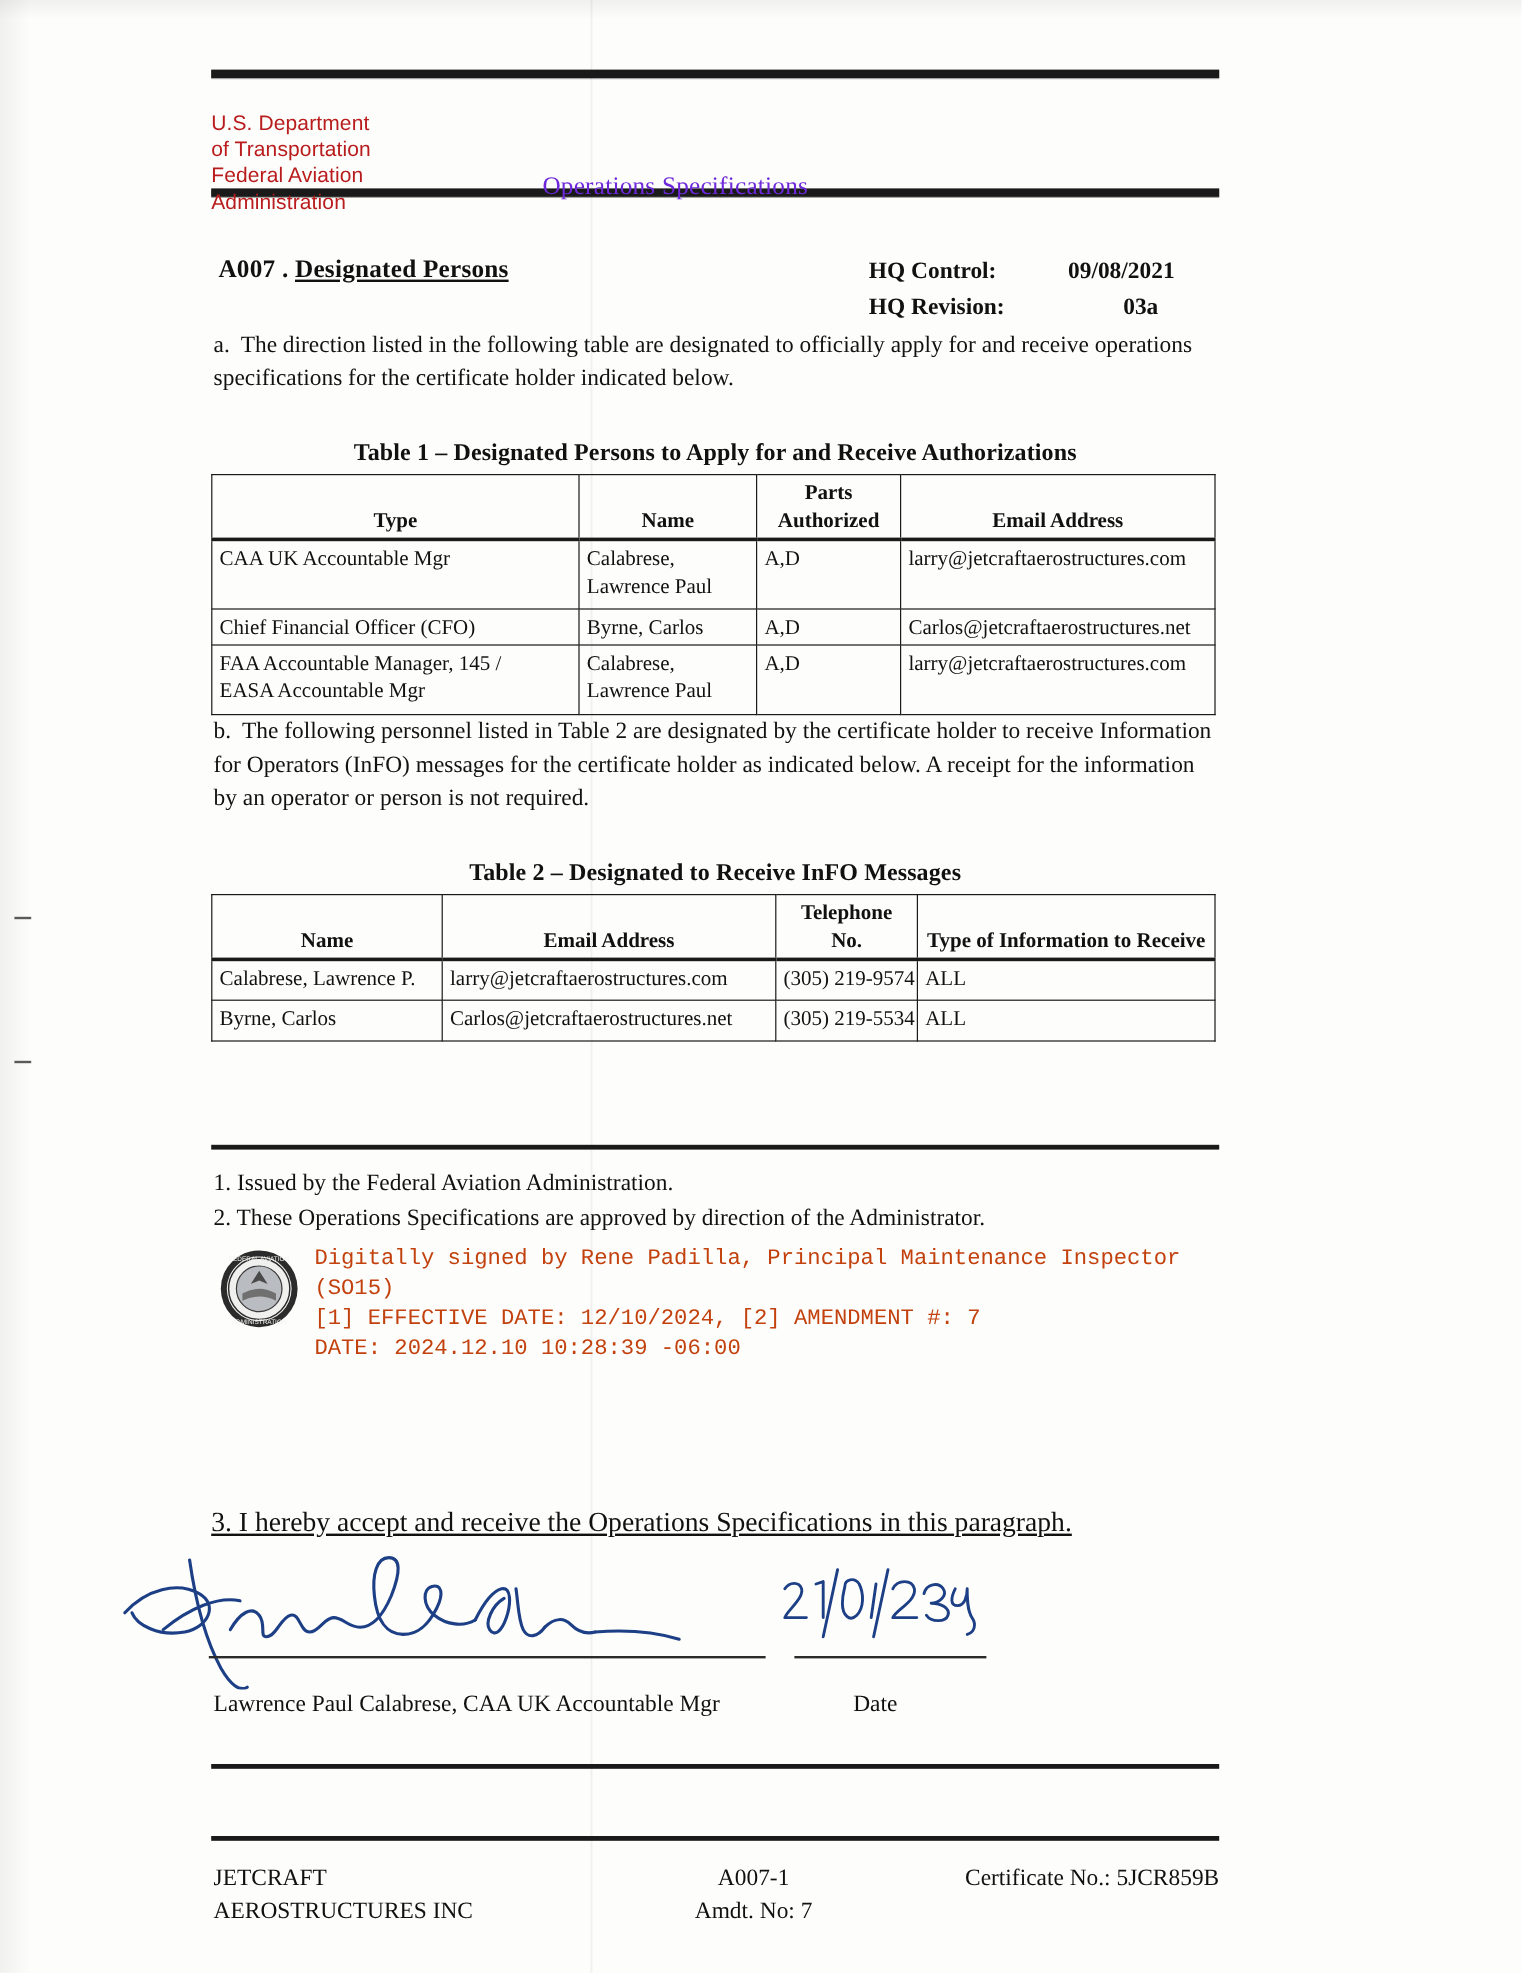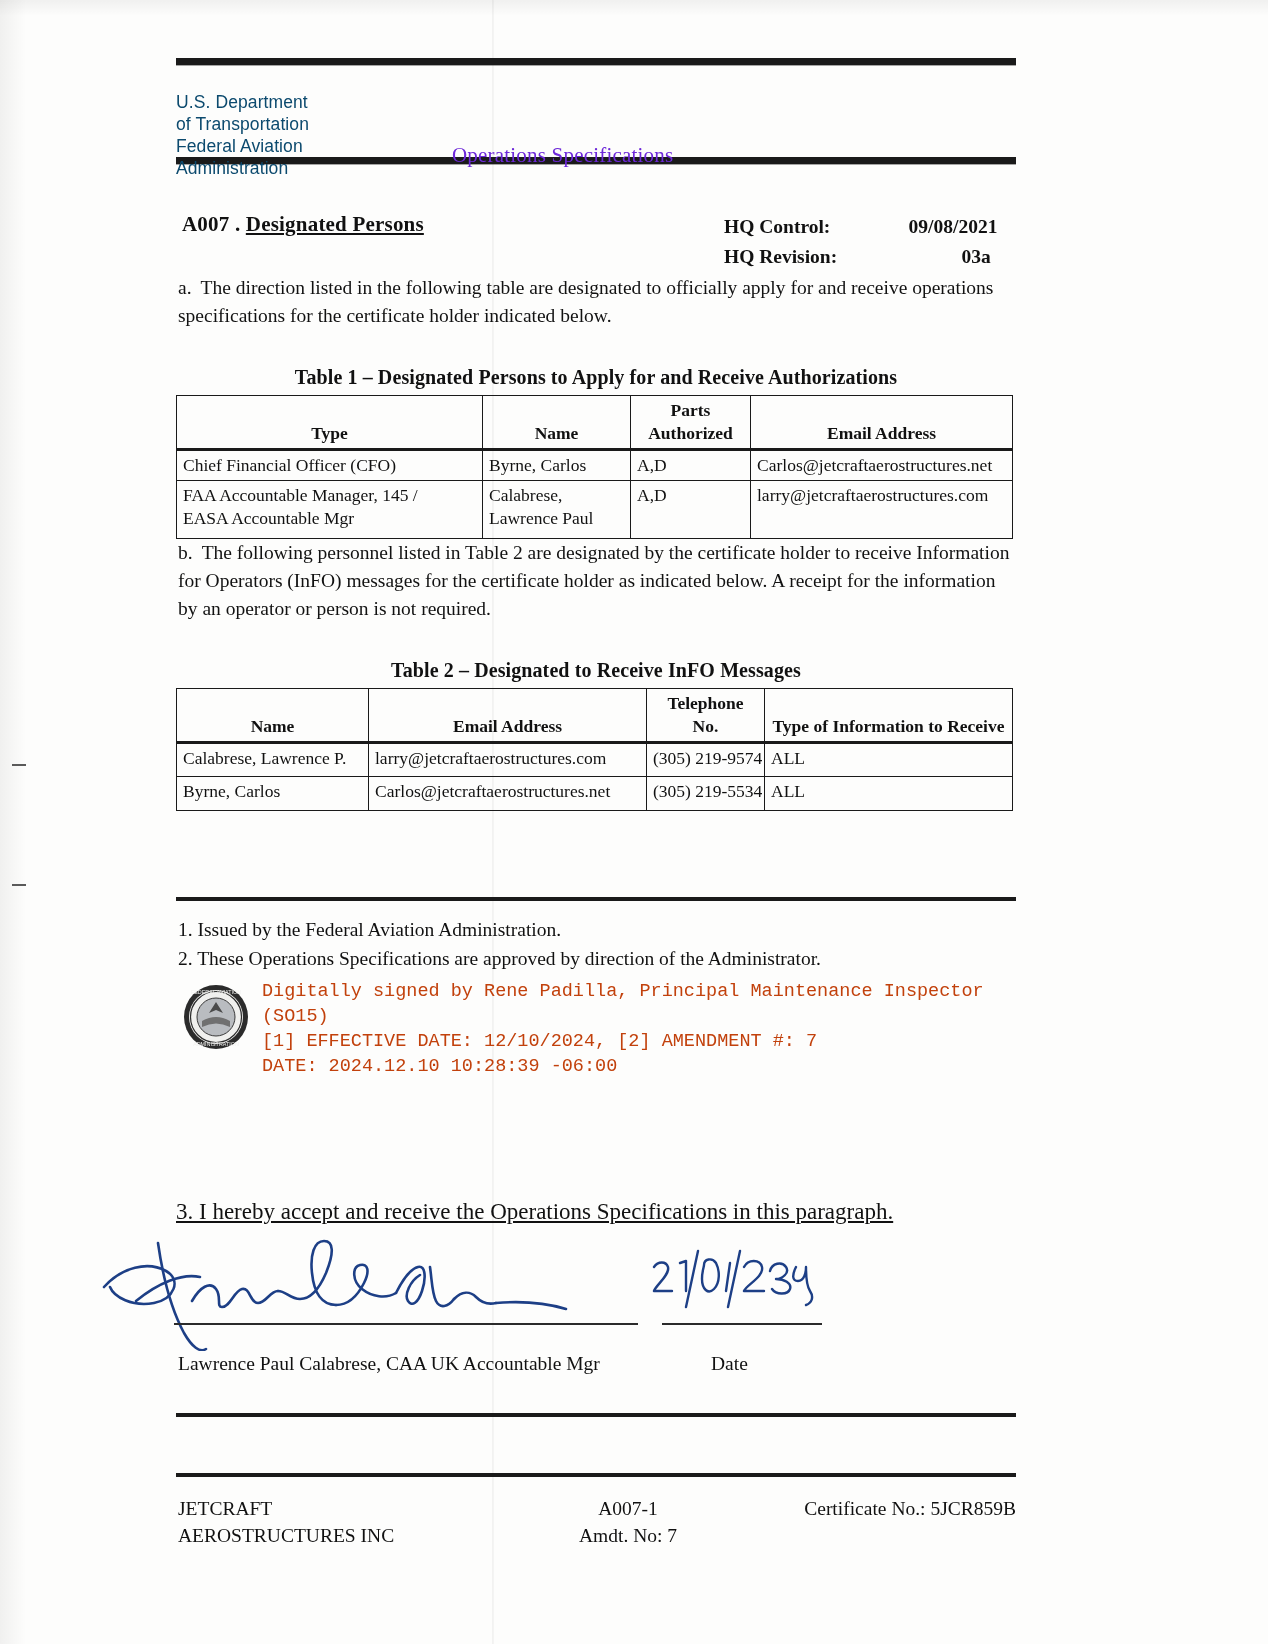--- a/index.html
+++ b/index.html
@@ -72,21 +72,21 @@
   .header-block {
     position: relative;
     height: 92px;
   }
   .agency {
     position: absolute;
     left: 0; top: 26px;
     font-family: "Liberation Sans", "DejaVu Sans", sans-serif;
     font-size: 17.5px;
     line-height: 22px;
-    color: #0c4a6e;
+    color: #b91c1c;
     letter-spacing: 0.1px;
   }
   .doc-kind {
     position: absolute;
     left: 276px;
     top: 78px;
     font-size: 21px;
     color: #6d28d9;
     letter-spacing: 0.2px;
   }
@@ -107,21 +107,21 @@
   .sec-id .underlined { text-decoration: underline; }
   .hq-table {
     position: absolute;
     right: 0; top: 0;
     font-size: 19.5px;
     font-weight: bold;
     line-height: 30px;
   }
   .hq-row { display: flex; justify-content: flex-end; }
   .hq-label { width: 160px; text-align: left; }
-  .hq-val { width: 132px; text-align: center; padding-left: 6px; }
+  .hq-val { width: 132px; text-align: left; padding-left: 6px; }
   .hq-val.rev { padding-left: 52px; }
 
   
   p.para {
     margin: 0;
     font-size: 19.5px;
     line-height: 28px;
     text-align: left;
     color: #121212;
   }
@@ -338,20 +338,27 @@
           <th>Type</th>
           <th>Name</th>
           <th>
             <span>Parts</span><br>
             <span>Authorized</span>
           </th>
           <th>Email Address</th>
         </tr>
       </thead>
       <tbody>
+        <tr class="r-tall">
+          <td>CAA UK Accountable Mgr</td>
+          <td style="white-space:pre-line;">Calabrese,
+Lawrence Paul</td>
+          <td>A,D</td>
+          <td class="nowrap">larry@jetcraftaerostructures.com</td>
+        </tr>
         <tr>
           <td>Chief Financial Officer (CFO)</td>
           <td style="white-space:pre-line;">Byrne, Carlos</td>
           <td>A,D</td>
           <td class="nowrap">Carlos@jetcraftaerostructures.net</td>
         </tr>
         <tr class="r-tall">
           <td style="white-space:pre-line;">FAA Accountable Manager, 145 /
 EASA Accountable Mgr</td>
           <td style="white-space:pre-line;">Calabrese,

